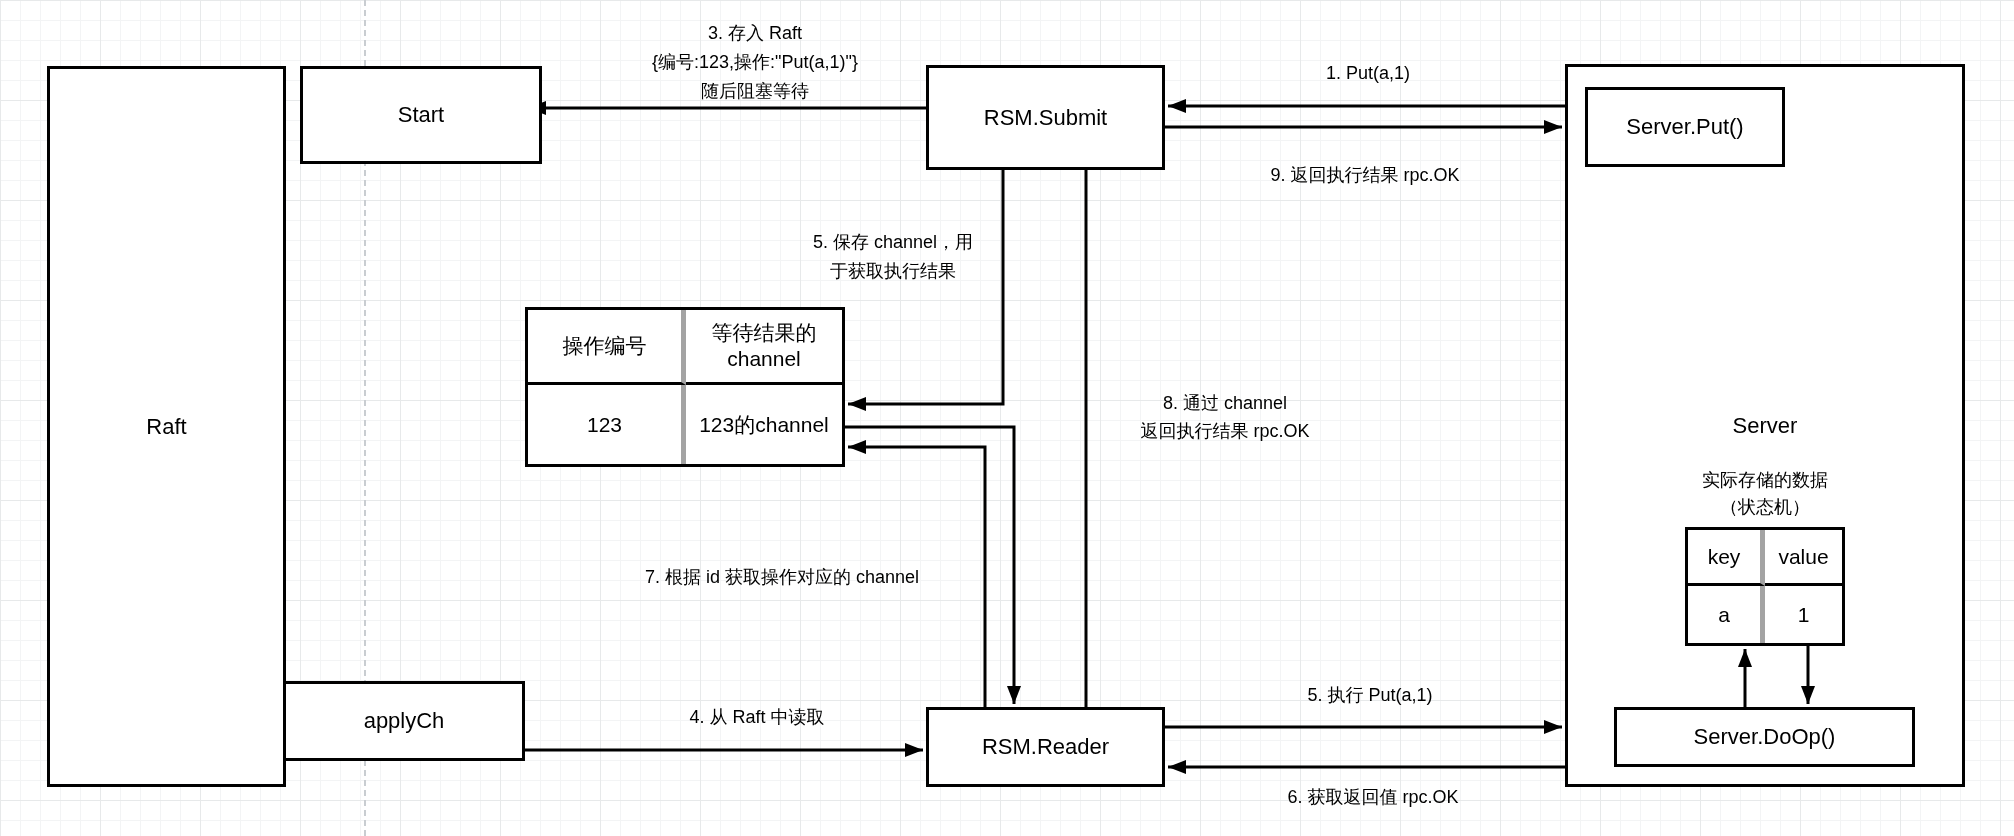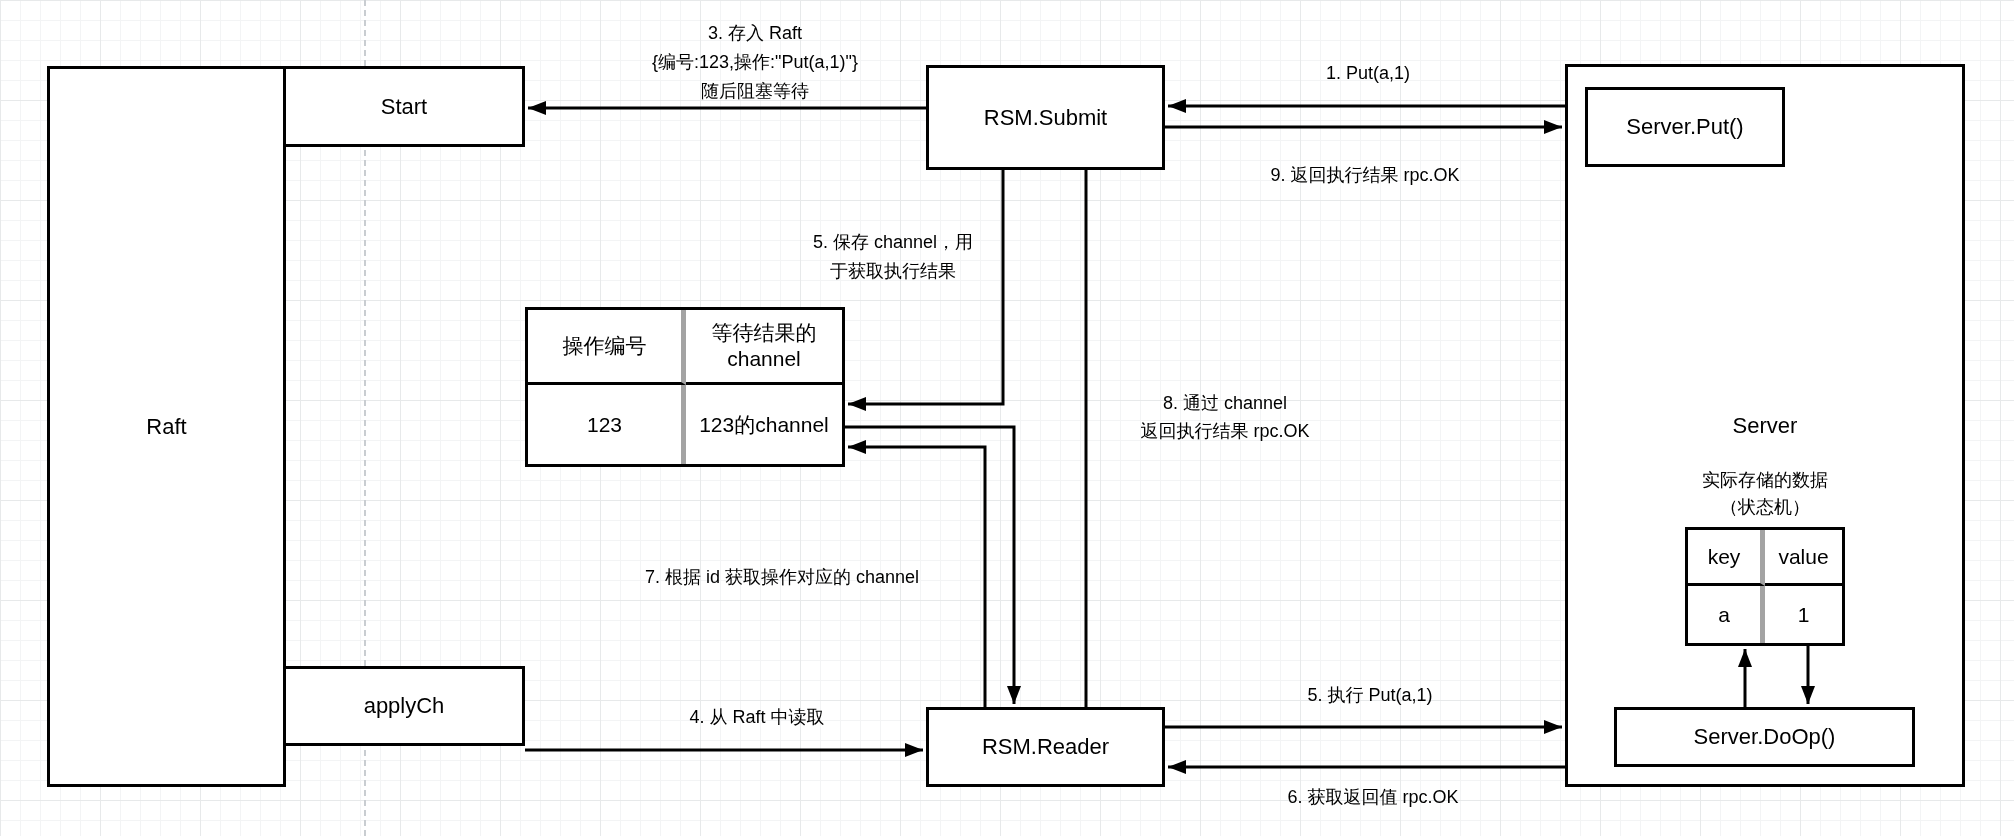--- a/index.html
+++ b/index.html
@@ -76,24 +76,24 @@
       <path d="M845,427 H1014 V704" marker-end="url(#ah)"></path>
       <path d="M1086,707 V150" marker-end="url(#ah)"></path>
       <path d="M525,750 H923" marker-end="url(#ah)"></path>
       <path d="M1165,727 H1562" marker-end="url(#ah)"></path>
       <path d="M1565,767 H1168" marker-end="url(#ah)"></path>
       <path d="M1745,707 V649" marker-end="url(#ah)"></path>
       <path d="M1808,646 V704" marker-end="url(#ah)"></path>
     </g>
   </svg>
 
-  <div class="node z4" style="left:283px;top:66px;width:242px;height:81px;">
+  <div class="node z4" style="left:300px;top:66px;width:242px;height:98px;">
     <span class="nlabel vcenter">Start</span>
   </div>
-  <div class="node z4" style="left:283px;top:666px;width:242px;height:80px;">
+  <div class="node z4" style="left:283px;top:681px;width:242px;height:80px;">
     <span class="nlabel vcenter">applyCh</span>
   </div>
   <div class="node z4" style="left:926px;top:65px;width:239px;height:105px;">
     <span class="nlabel vcenter">RSM.Submit</span>
   </div>
   <div class="node z4" style="left:926px;top:707px;width:239px;height:80px;">
     <span class="nlabel vcenter">RSM.Reader</span>
   </div>
   <div class="node z4" style="left:1614px;top:707px;width:301px;height:60px;">
     <span class="nlabel vcenter">Server.DoOp()</span>

